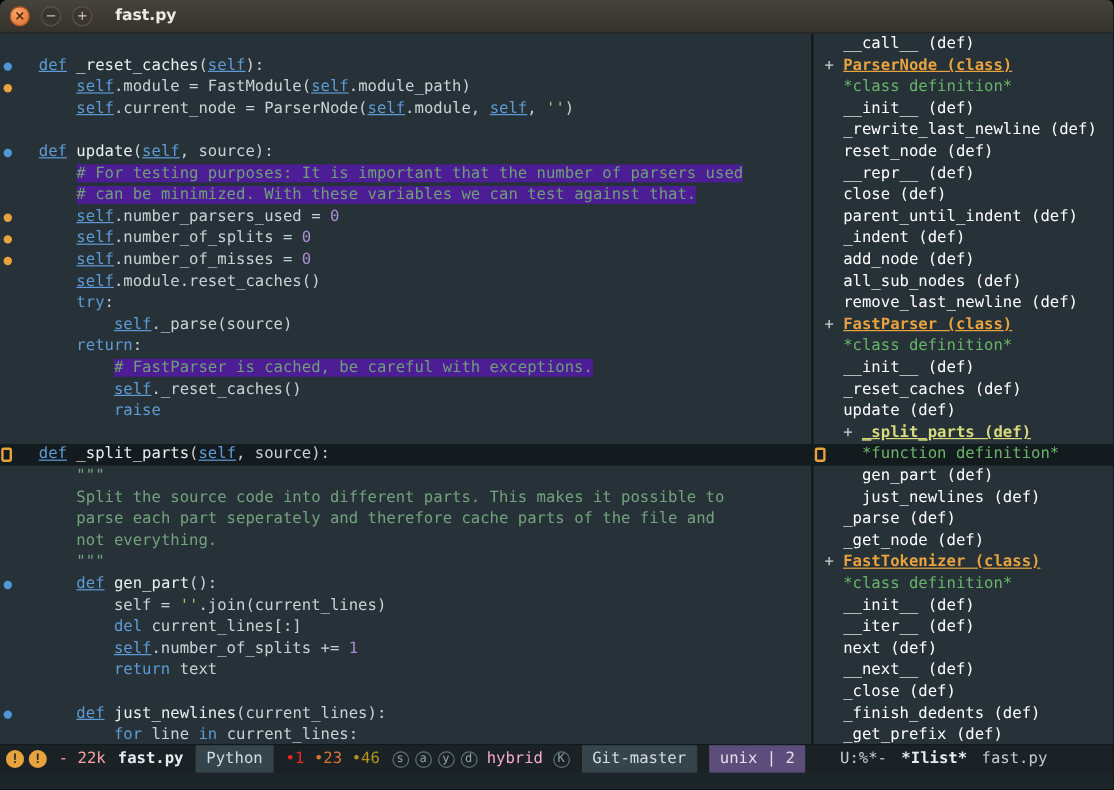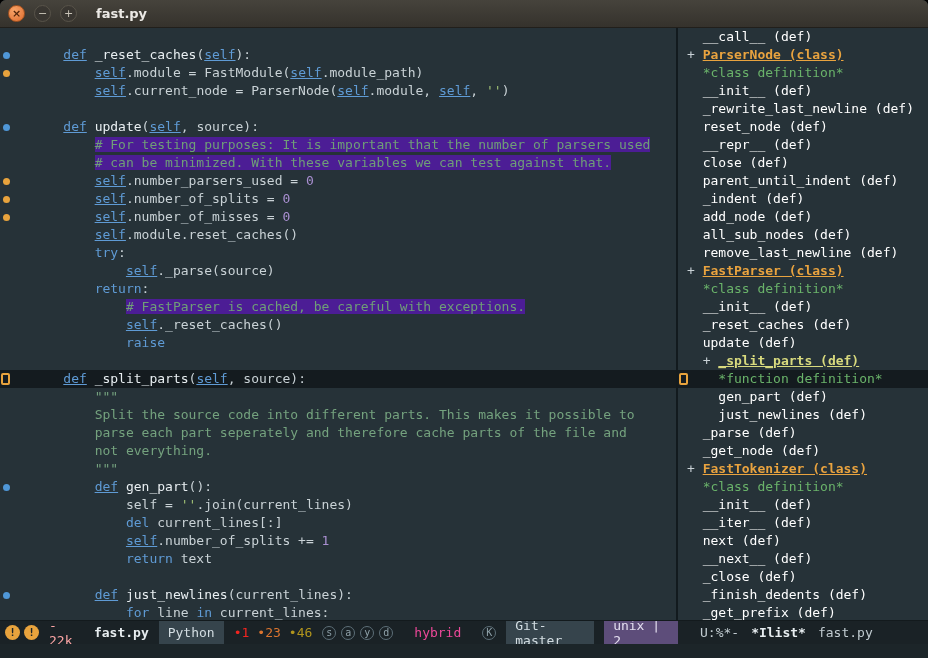--- a/index.html
+++ b/index.html
@@ -16,21 +16,21 @@
   .tb-min, .tb-max { background:#393631; color:#c9c4b8; border:1px solid #59544a; }
   .tb-title { color:#eceae6; font-weight:bold; font-size:13px; margin-left:10px; font-family:"DejaVu Sans", sans-serif; }
 
   
   .main { flex:1 1 auto; display:flex; overflow:hidden; background:#263238; }
   .code-pane { width:676px; flex:0 0 676px; overflow:hidden; }
   .divider { width:2px; flex:0 0 2px; background:#121a1e; }
   .outline-pane { flex:1 1 auto; overflow:hidden; }
 
   .line { height:18px; line-height:18px; font-size:13px; white-space:pre; position:relative; color:#c9d2d6; }
-  .code-pane .line { padding-left:32px; }
+  .code-pane .line { padding-left:1px; }
   .outline-pane .line { padding-left:9px; }
   .line.hl { background:#141b1f; }
 
   .marker { position:absolute; }
   .marker.blue { left:3px; top:6px; width:7px; height:7px; border-radius:50%; background:#4f97d7; }
   .marker.orange { left:3px; top:6px; width:7px; height:7px; border-radius:50%; background:#e8a33d; }
   .marker.current { left:1px; top:3px; width:9px; height:12px; border:2px solid #e8a33d; border-radius:2px; background:transparent; }
 
   
   .t-p   { color:#c9d2d6; }
@@ -56,21 +56,21 @@
              display:inline-flex; align-items:center; justify-content:center; font-size:11px; flex:0 0 15px; }
   .ml-icon + .ml-icon { margin-left:-6px; }
   .ml-size { color:#fca5a5; }
   .ml-buffer { color:#e7edf0; font-weight:bold; }
   .ml-box { background:#36444c; color:#d3dde2; padding:2px 9px; height:41px; display:inline-flex; align-items:center; }
   .ml-purple { background:#5d4d7a; color:#e4dff0; }
   .ml-counts { display:inline-flex; gap:8px; }
   .ml-minor { display:inline-flex; gap:5px; align-items:center; }
   .circ { border:1px solid #5d6f78; color:#8fa2aa; width:14px; height:14px; border-radius:50%;
           display:inline-flex; align-items:center; justify-content:center; font-size:10px; line-height:1; }
-  .ml-hybrid { color:#ec4899; margin:0 16px; }
+  .ml-hybrid { color:#f9a8d4; margin:0 3px; }
 
   .echo-area { flex:0 0 14px; background:#1c2529; }
 </style>
 </head>
 <body>
 
 <div class="window">
 
   <div class="titlebar">
     <div class="tb-btn tb-close">×</div>

